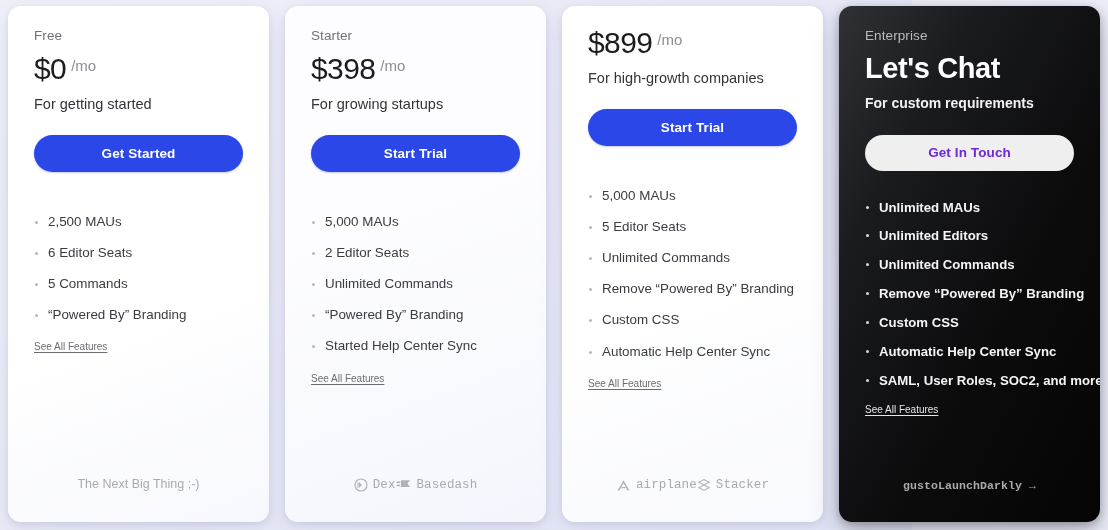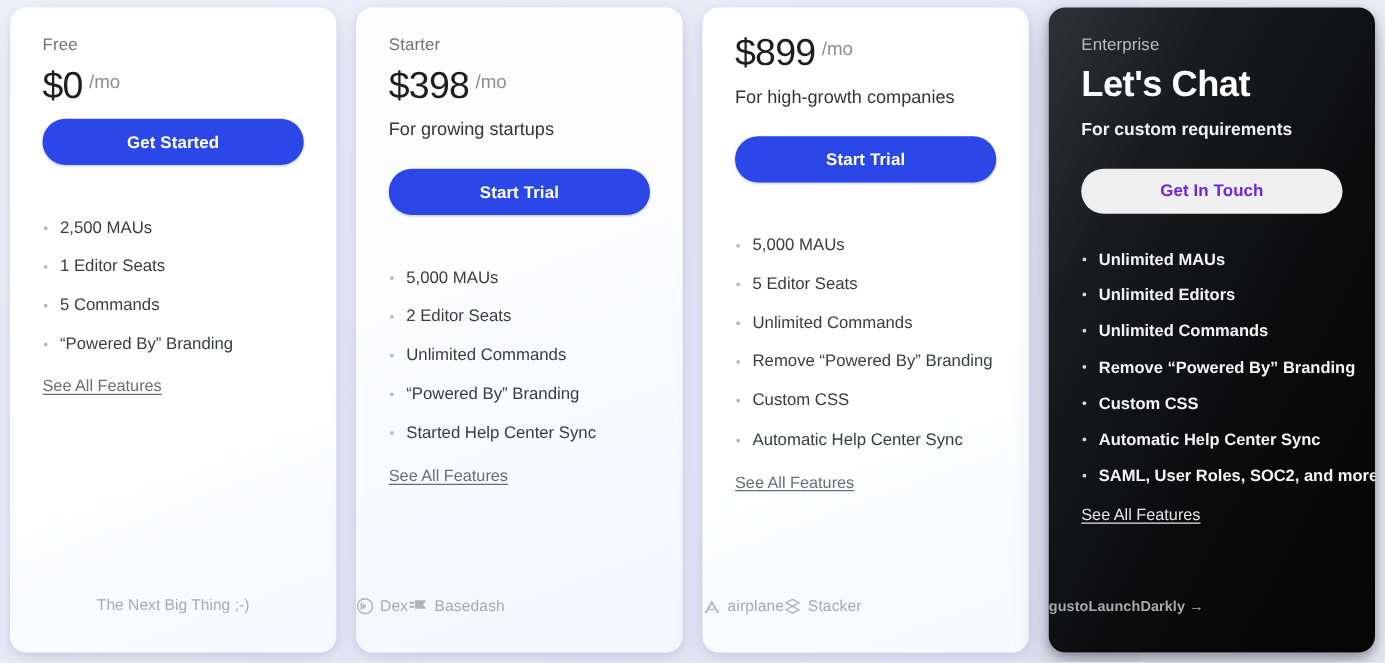--- a/index.html
+++ b/index.html
@@ -135,35 +135,36 @@
     color: #f4f4f5;
     font-weight: 700;
     font-size: 13.2px;
     margin-bottom: 13px;
   }
   .card.dark .features li::before { background: #d8d9db; top: 6px; }
 
   .see-all {
     display: inline-block;
     margin-top: 3px;
-    font-size: 13px;
+    font-size: 10px;
     color: #6b6d74;
     text-decoration: underline;
     text-underline-offset: 2px;
     cursor: pointer;
   }
   .card.dark .see-all { color: #e6e6e8; }
 
   .logos {
     position: absolute;
     left: 0; right: 0;
     bottom: 30px;
     display: flex;
-    justify-content: flex-start;
+    justify-content: center;
     align-items: center;
+    font-family: Liberation Mono, monospace;
   }
   .logo {
     display: flex;
     align-items: center;
     gap: 5px;
     font-size: 12.5px;
     color: #a8aab1;
     letter-spacing: 0.1px;
   }
   .card.dark .logo { color: #a9aaad; font-weight: 700; font-size: 11.5px; }
@@ -182,24 +183,25 @@
 
 <div class="page">
   <div class="cards">
 
     <div class="card tint-1">
       <div class="plan-name">Free</div>
       <div class="price-row">
         <span class="price">$0</span>
         <span class="per">/mo</span>
       </div>
+      <div class="tagline">For getting started</div>
       <button class="cta">Get Started</button>
       <ul class="features">
         <li>2,500 MAUs</li>
-        <li>1 Editor Seats</li>
+        <li>6 Editor Seats</li>
         <li>5 Commands</li>
         <li>“Powered By” Branding</li>
       </ul>
       <a class="see-all">See All Features</a>
       <div class="placeholder-note">The Next Big Thing ;-)</div>
     </div>
 
     <div class="card tint-2">
       <div class="plan-name">Starter</div>
       <div class="price-row">

